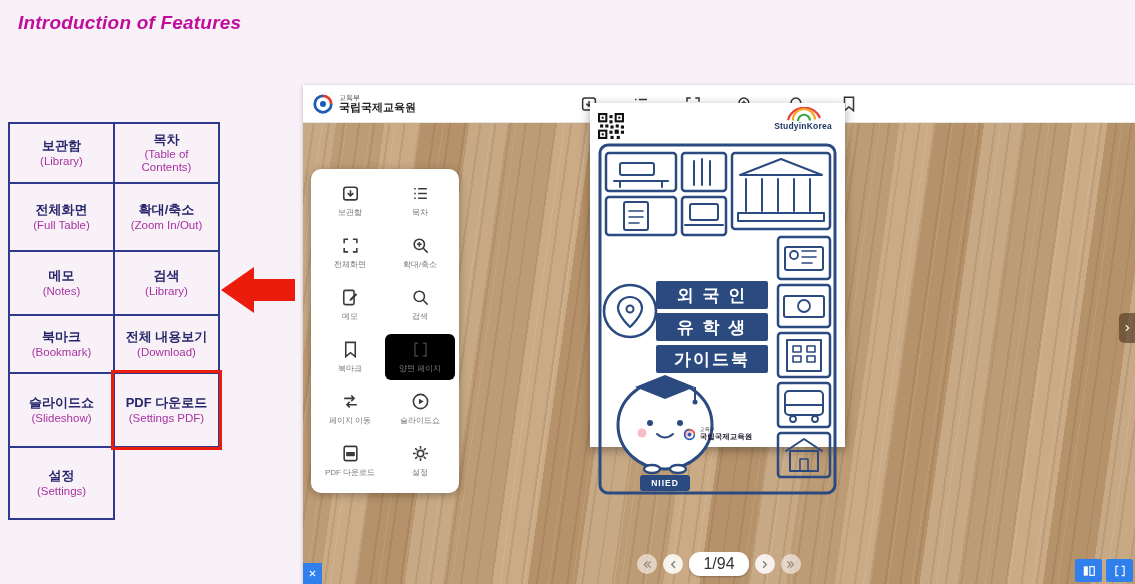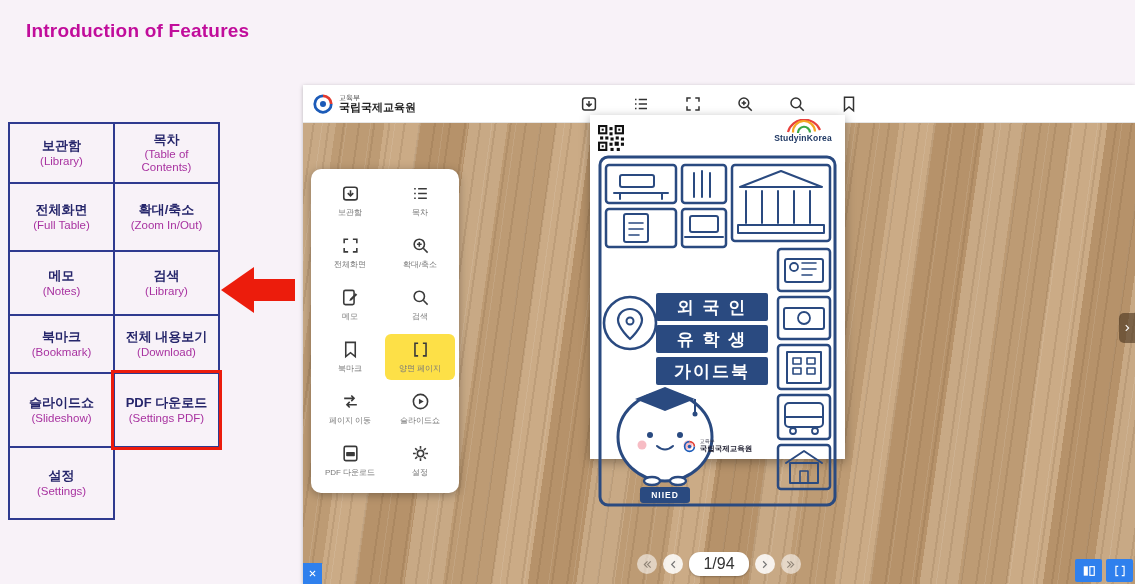--- a/index.html
+++ b/index.html
@@ -3,22 +3,22 @@
 <meta charset="utf-8">
 <style>
   html,body{margin:0;padding:0;}
   body{
     width:1135px;height:584px;position:relative;overflow:hidden;
     background:#f8f2f8;
     font-family:"Liberation Sans","DejaVu Sans",sans-serif;
   }
   
   .page-title{
-    position:absolute;left:10px;top:4px;margin:16px;
-    font-size:19px;font-weight:700;color:#c10d9b;letter-spacing:.2px;
+    position:absolute;left:10px;top:4px;margin:8px;
+    font-size:19px;font-weight:700;color:#c10d9b;letter-spacing:.2px;font-style:italic;
   }
   
   table.ftable{
     position:absolute;left:8px;top:122px;width:212px;
     border-collapse:collapse;table-layout:fixed;
   }
   table.ftable td{
     border:2px solid #2f3a8f;text-align:center;vertical-align:middle;
     padding:2px 3px;
   }
@@ -59,25 +59,25 @@
     justify-content:center;align-items:center;gap:34px;pointer-events:none;}
   .tbi{pointer-events:auto;border:none;background:none;padding:0;cursor:pointer;
     width:18px;height:18px;color:#333;display:flex;align-items:center;justify-content:center;}
   .ic{width:100%;height:100%;display:block;}
   
   .smenu{position:absolute;left:8px;top:84px;width:148px;background:#fff;border-radius:10px;
     box-shadow:0 2px 10px rgba(0,0,0,.3);padding:9px 4px;box-sizing:border-box;
     display:grid;grid-template-columns:1fr 1fr;row-gap:6px;}
   .mi{display:flex;flex-direction:column;align-items:center;gap:4px;padding:6px 2px;
     border-radius:6px;border:none;background:none;cursor:pointer;}
-  .mi.sel{background:#fde047;}
+  .mi.sel{background:#000000;}
   .mi .micon{width:19px;height:19px;color:#3a3a3a;}
   .ml{font-size:8px;color:#7a7a7a;white-space:nowrap;}
   
-  .cover{position:absolute;left:287px;top:30px;width:255px;height:344px;background:#fff;
+  .cover{position:absolute;left:287px;top:18px;width:255px;height:344px;background:#fff;
     box-shadow:0 3px 10px rgba(0,0,0,.35);}
   .qr{position:absolute;left:8px;top:10px;width:26px;height:26px;}
   .sik{position:absolute;right:6px;top:4px;width:72px;text-align:center;}
   .sikarc{width:46px;height:14px;display:block;margin:0 auto;}
   .sikt{font-size:8.5px;font-weight:700;color:#1f3864;letter-spacing:.2px;}
   .coverart{position:absolute;left:0;top:38px;width:255px;height:356px;}
   .cfoot{position:absolute;left:0;right:0;bottom:6px;display:flex;align-items:center;justify-content:center;gap:4px;}
   .cflogo{width:13px;height:13px;}
   .cf1{font-size:5px;color:#334;line-height:1.1;}
   .cf2{font-size:7.5px;font-weight:700;color:#223;line-height:1.1;}

